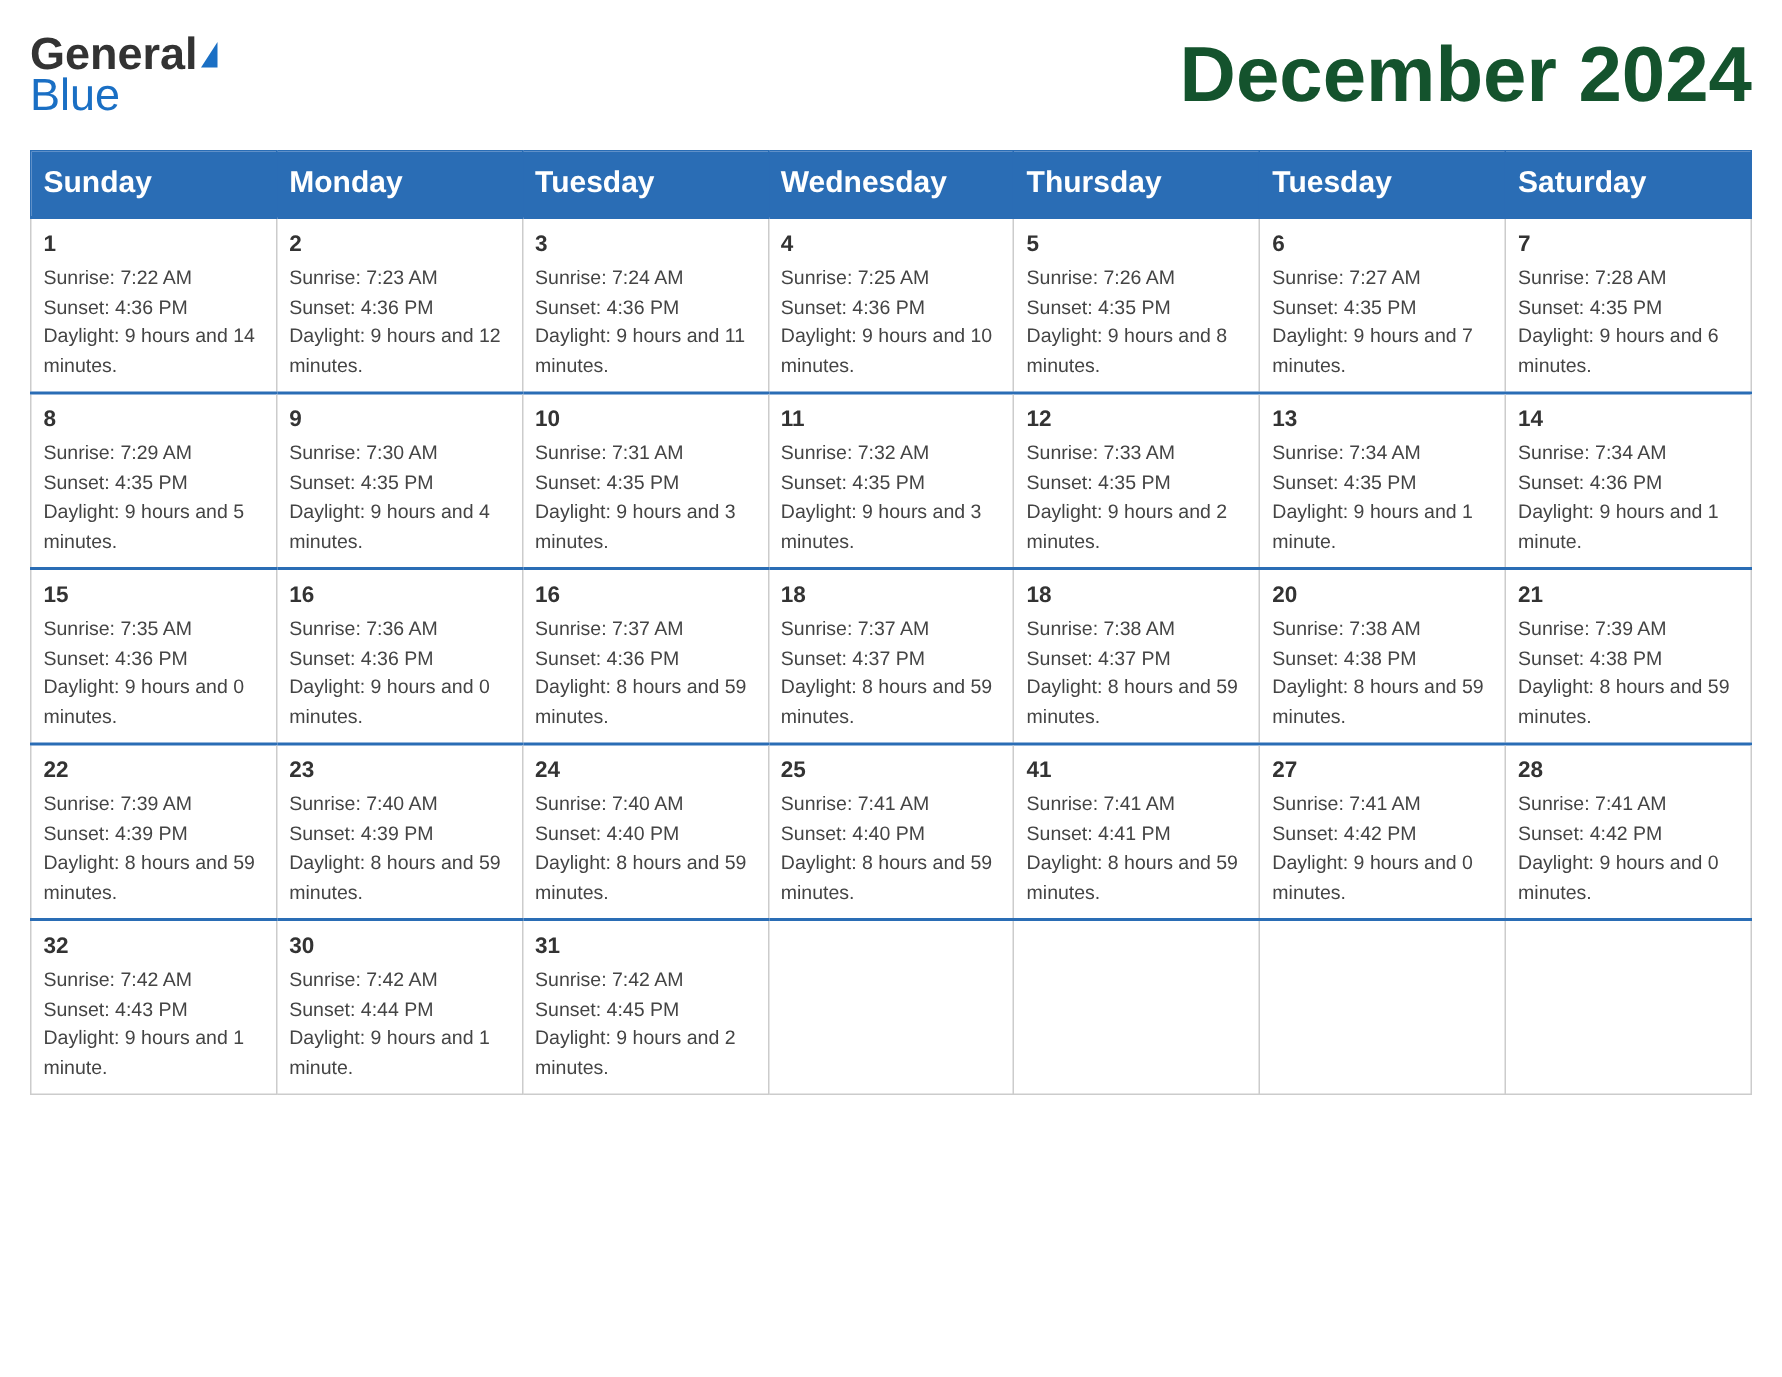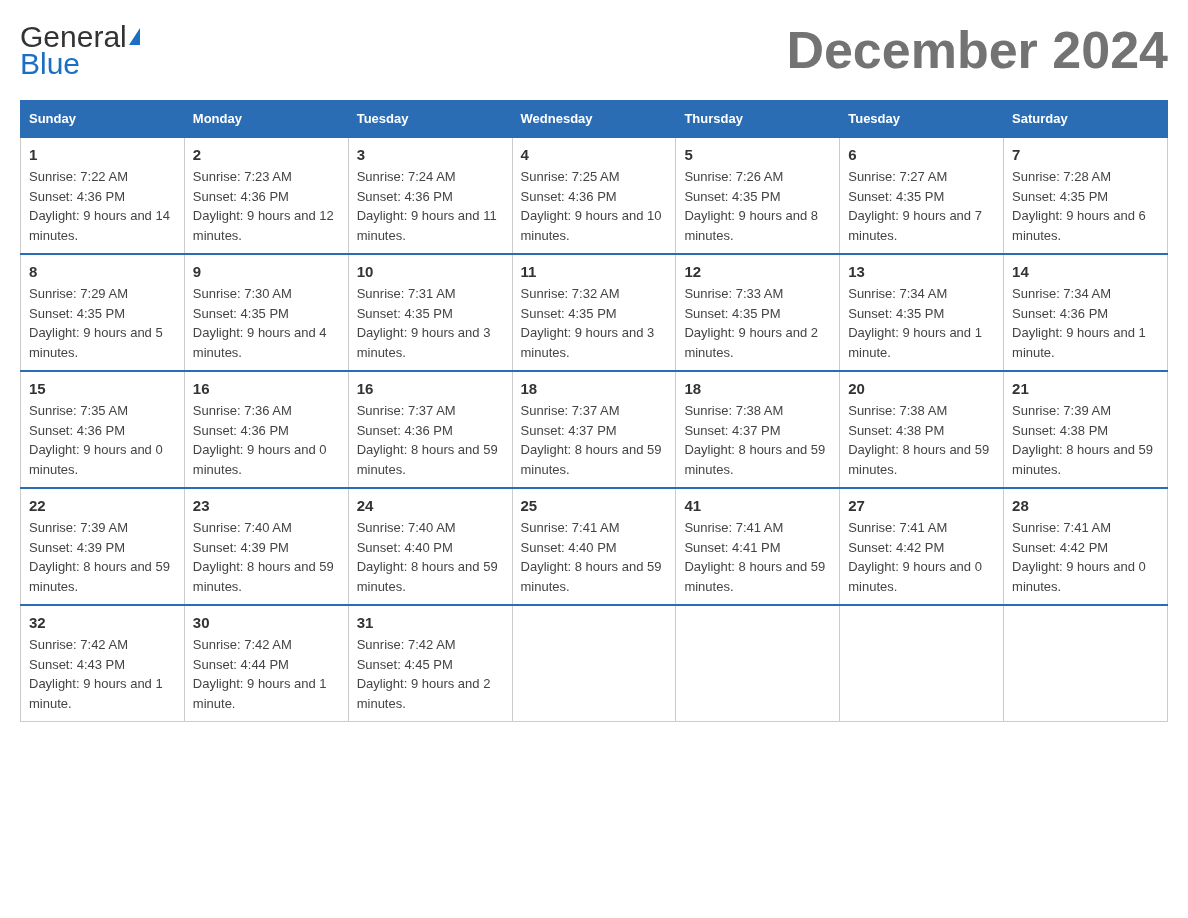--- a/index.html
+++ b/index.html
@@ -16,37 +16,37 @@
       justify-content: space-between;
       align-items: flex-start;
       margin-bottom: 20px;
     }
     .title-section {
       text-align: right;
     }
     .month-title {
       font-size: 52px;
       font-weight: bold;
-      color: #737373;
+      color: #14532d;
       margin-left: 12px;
     }
     .location {
       font-size: 22px;
       color: #555;
       margin-top: 4px;
     }
     .calendar-table {
       width: 100%;
       border-collapse: collapse;
       table-layout: fixed;
     }
     .calendar-table th {
       background-color: #2a6db5;
       color: #fff;
-      font-size: 13px;
+      font-size: 20px;
       font-weight: bold;
       padding: 10px 8px;
       text-align: left;
       border: 1px solid #2a6db5;
     }
     .calendar-table td {
       vertical-align: top;
       padding: 8px;
       border: 1px solid #ccc;
       font-size: 13px;
@@ -73,21 +73,21 @@
     .logo-block {
       line-height: 1.1;
     }
   </style>
 </head>
 <body>
 
 <div class="header">
   <div class="logo-block">
     <div style="display:flex; align-items:center;">
-      <span style="font-size:30px; font-weight:normal; color:#333;">General</span>
+      <span style="font-size:30px; font-weight:bold; color:#333;">General</span>
       <span style="display:inline-block; width:0; height:0; border-left:11px solid transparent; border-bottom:17px solid #1a6fc4; margin-left:2px; margin-bottom:0px;"></span>
     </div>
     <div style="font-size:30px; font-weight:normal; color:#1a6fc4; margin-top:-6px; margin-left:0;">Blue</div>
   </div>
   <div class="title-section">
     <div class="month-title">December 2024</div>
   </div>
 </div>
 
 <table class="calendar-table">

